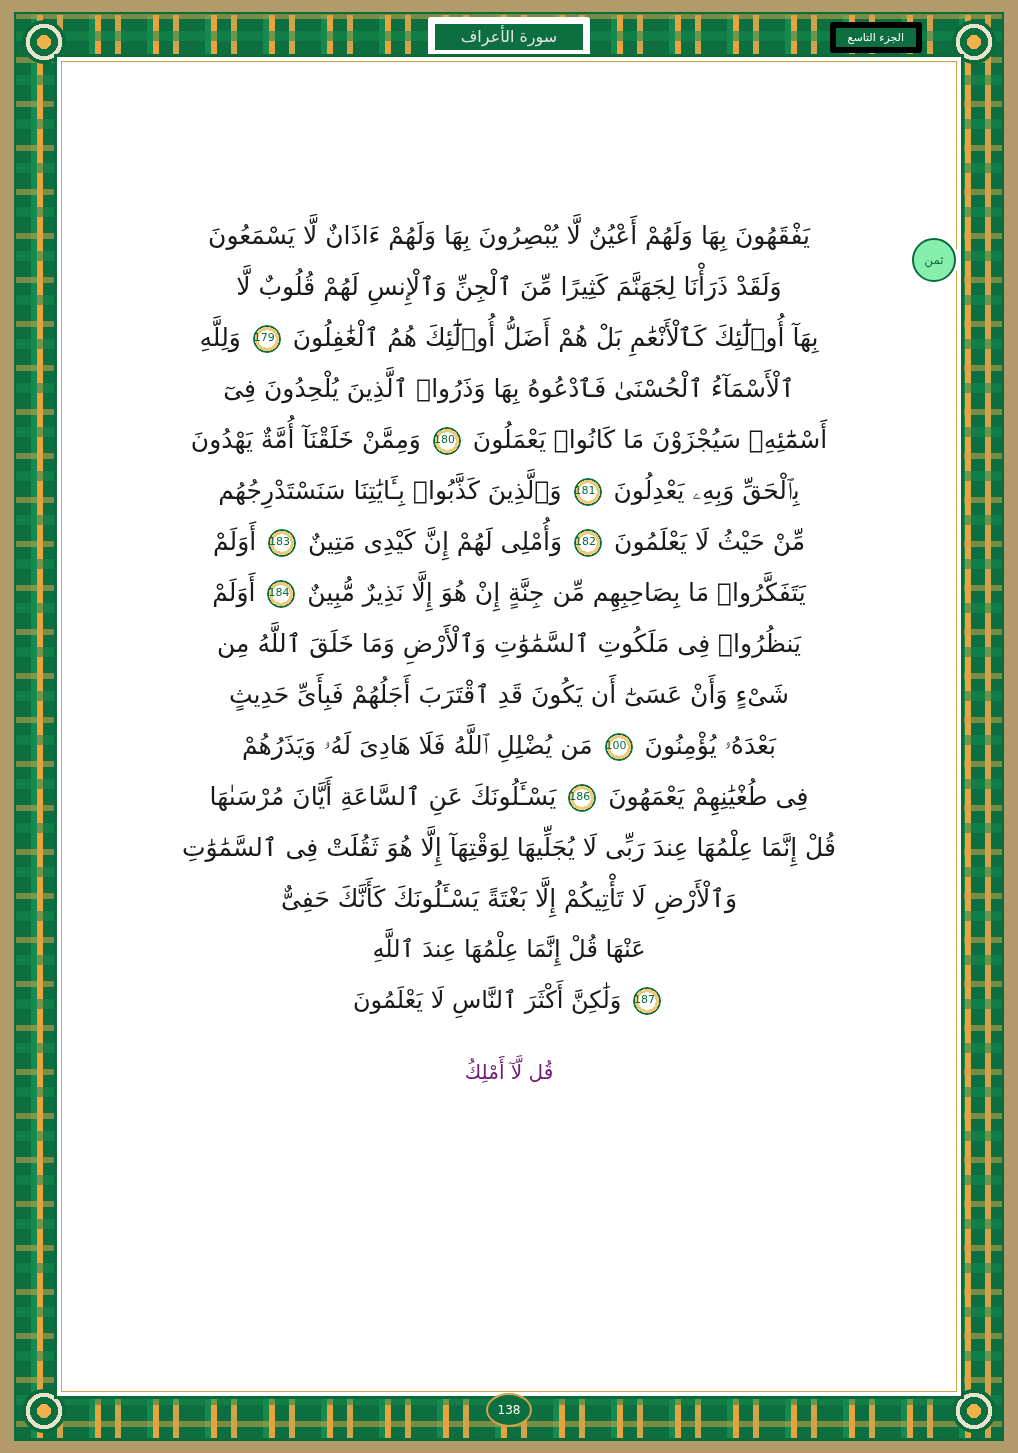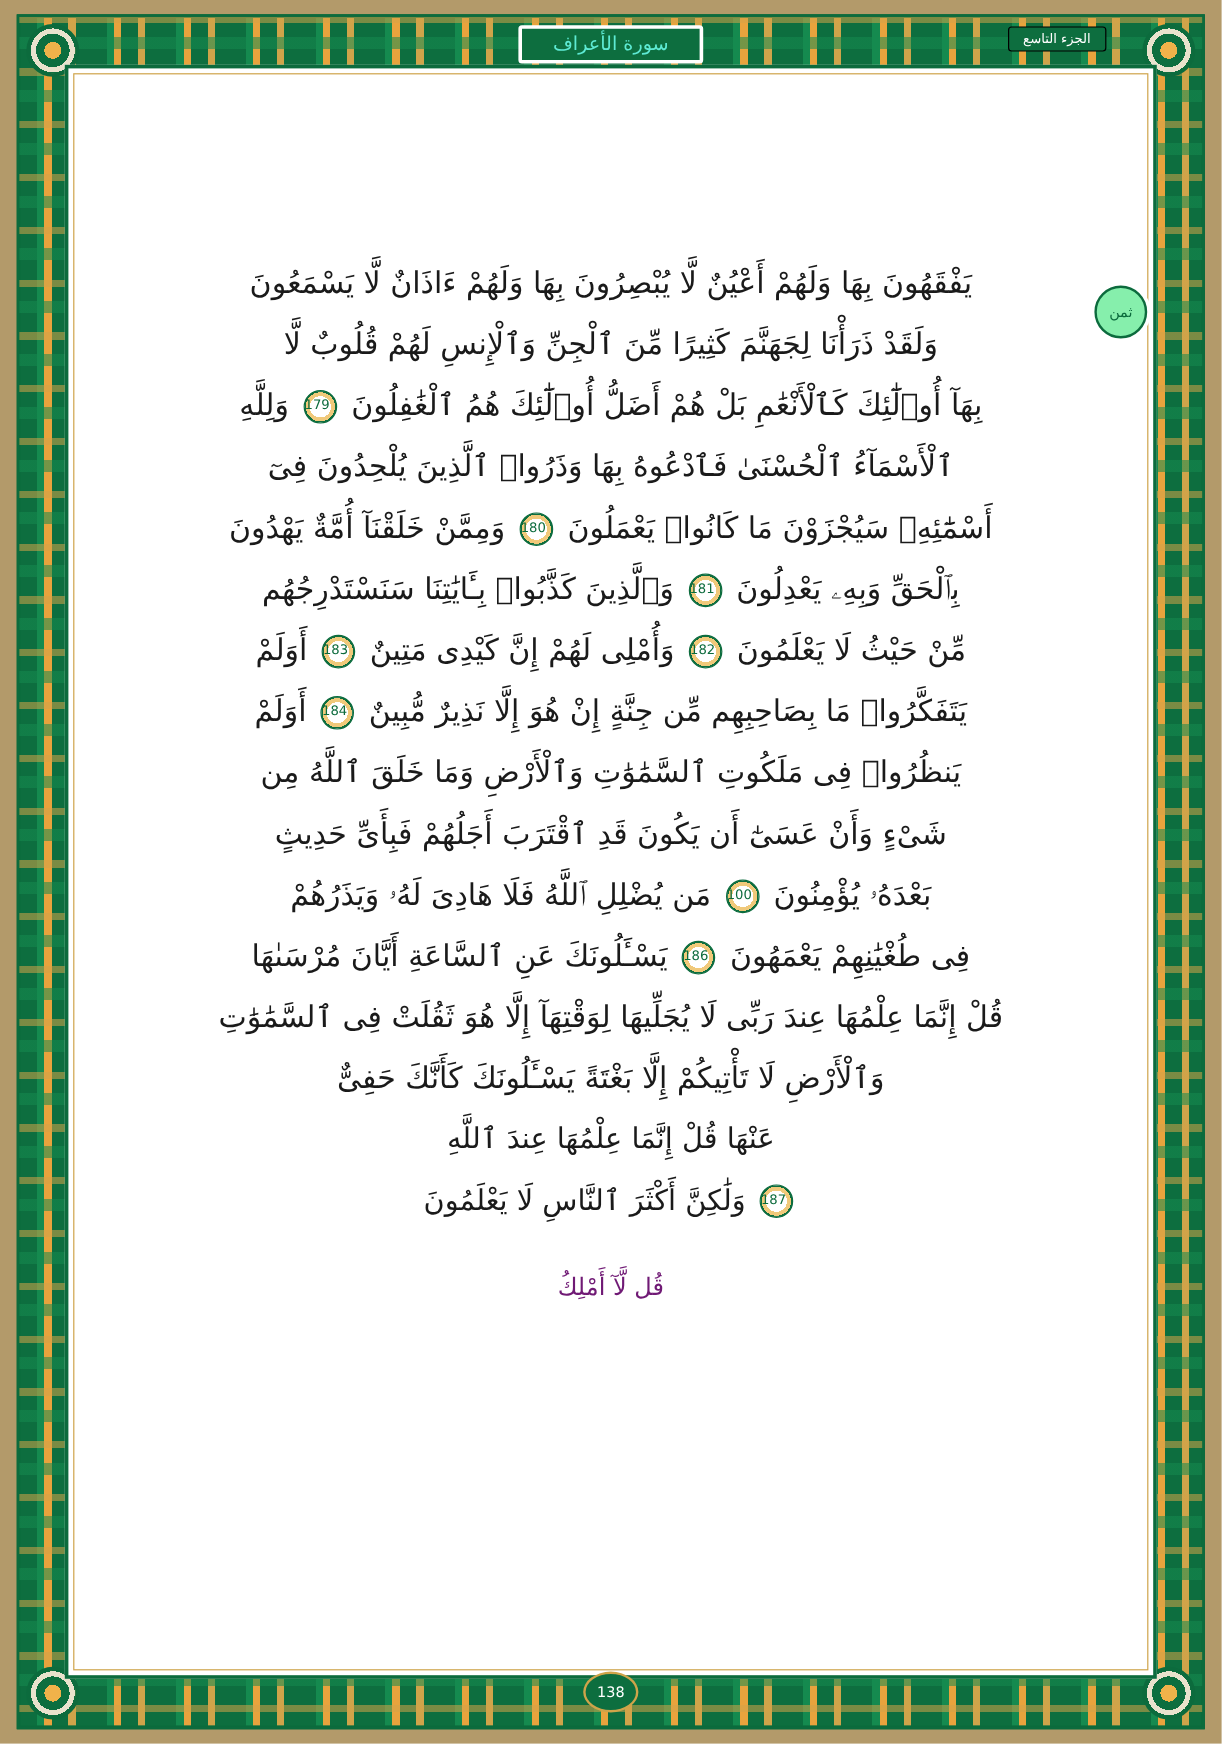--- a/index.html
+++ b/index.html
@@ -98,44 +98,44 @@
     right: 54px;
     top: 16px;
     height: 42px;
     display: flex;
     align-items: center;
     justify-content: center;
     pointer-events: none;
   }
   .cartouche {
     background: #0d6e3f;
-    color: #5eead4;
+    color: #e5e5e5;
     font-family: "DejaVu Sans", sans-serif;
     text-align: center;
     line-height: 1;
     padding: 5px 26px;
-    border: 3px solid #ffffff;
+    border: 7px solid #ffffff;
     border-radius: 3px;
     white-space: nowrap;
     pointer-events: auto;
   }
   .surah-name {
     font-size: 16px;
     letter-spacing: 0.5px;
   }
   .juz-badge {
     position: absolute;
     right: 96px;
     top: 22px;
     background: #0d6e3f;
     color: #ffffff;
     font-size: 11px;
     padding: 3px 12px;
     border-radius: 3px;
-    border: 1px solid #000000;
+    border: 6px solid #000000;
     white-space: nowrap;
   }
 
   
   .side-medallion {
     position: absolute;
     right: 62px;
     top: 238px;
     width: 40px;
     height: 40px;

